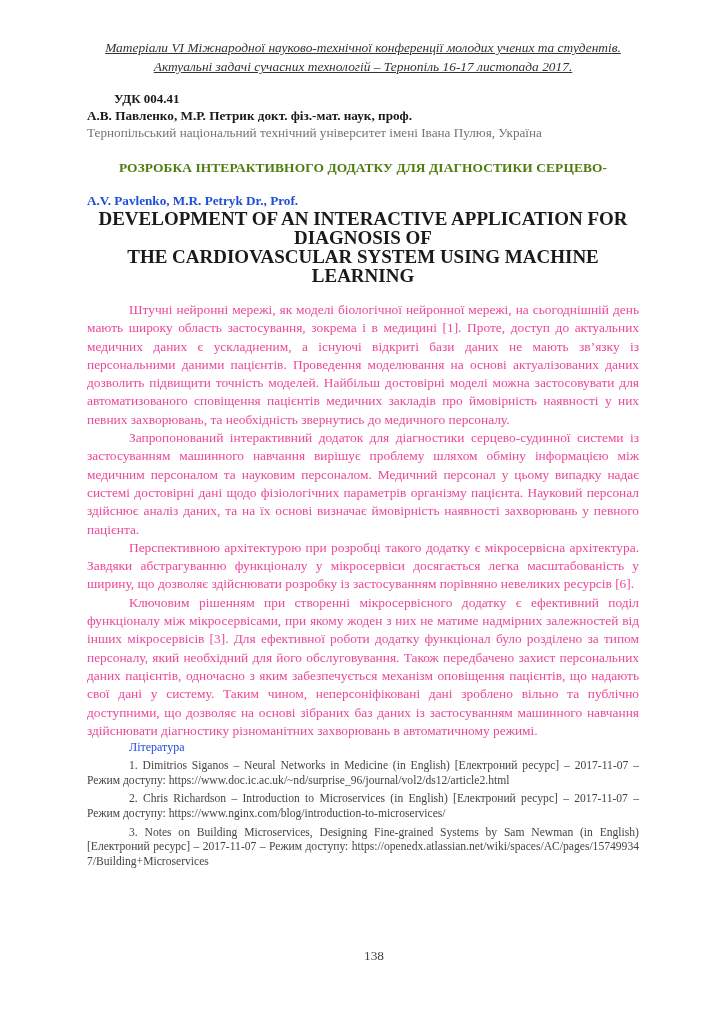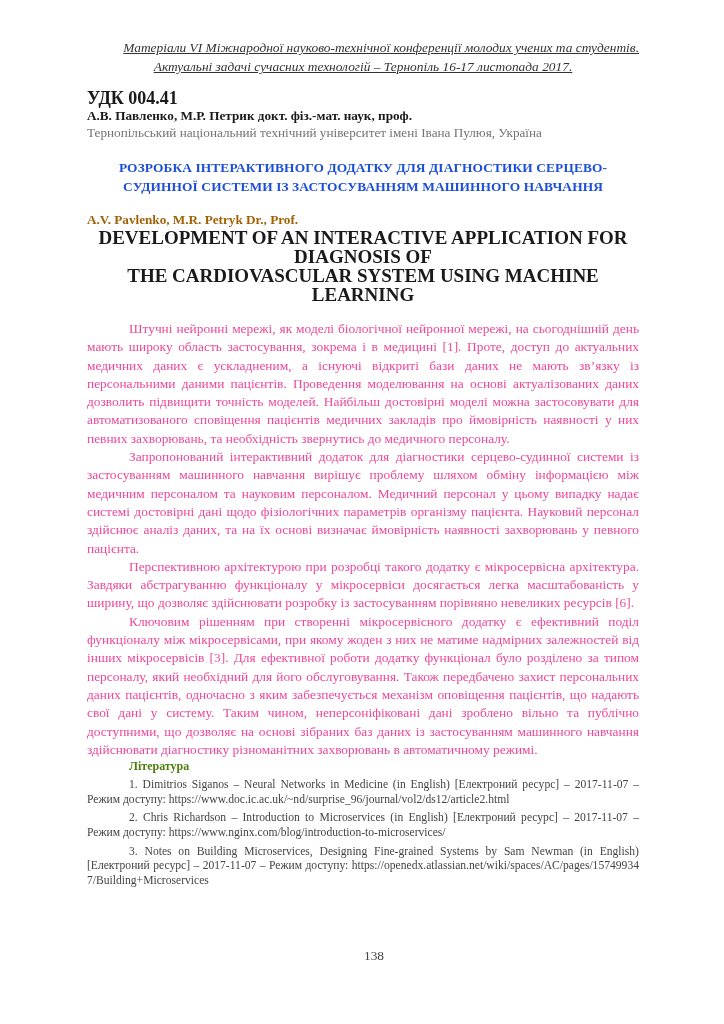--- a/index.html
+++ b/index.html
@@ -6,40 +6,40 @@
   body {
     width: 724px; height: 1024px; position: relative; overflow: hidden;
     font-family: "Liberation Serif", "DejaVu Serif", serif;
     color: #2a2a2a;
   }
   .page { position: absolute; left: 87px; top: 38px; width: 552px; }
   .hdr {
     font-style: italic; font-size: 13.4px; line-height: 19px;
     text-decoration: underline; color: #333;
   }
-  .hdr.l1 { text-align: right; }
+  .hdr.l1 { text-align: center; }
   .hdr.l2 { text-align: center; }
-  .udk { font-weight: bold; font-size: 18px; margin-top: 14px; line-height: 17px; color:#1a1a1a; }
+  .udk { font-weight: bold; font-size: 13px; margin-top: 14px; line-height: 17px; color:#1a1a1a;margin-left:27px; }
   .authors { font-weight: bold; font-size: 13.2px; line-height: 17px; color:#1a1a1a; }
   .affil { font-size: 13.2px; line-height: 17px; color:#737373; }
   .title-ua {
     font-weight: bold; font-size: 13.4px; line-height: 19px;
-    text-align: center; margin-top: 17px; letter-spacing: 0.1px; color:#1d4ed8;
+    text-align: center; margin-top: 17px; letter-spacing: 0.1px; color:#4d7c0f;
   }
-  .authors-en { font-weight: bold; font-size: 13.2px; line-height: 17px; margin-top: 15px; color:#a16207; }
+  .authors-en { font-weight: bold; font-size: 13.2px; line-height: 17px; margin-top: 15px; color:#1d4ed8; }
   .title-en {
     font-weight: bold; font-size: 19px; line-height: 19px;
     text-align: center; color:#1a1a1a;
   }
   .body { margin-top: 16px; }
   .para {
     font-size: 13.4px; line-height: 18.3px; text-align: justify;
     text-indent: 42px; margin: 0; color: #ec4899;
   }
-  .lit-title { font-weight: bold; font-size: 12px; line-height: 15px; text-indent: 42px; color:#4d7c0f; }
+  .lit-title { font-weight: normal; font-size: 12px; line-height: 15px; text-indent: 42px; color:#1d4ed8; }
   .ref {
     font-size: 11.6px; line-height: 14.6px; text-align: justify;
     text-indent: 42px; margin: 4px 0 2px 0; color:#444;
     text-align-last: left;
   }
   .ref .url { word-break: break-all; }
   .pagenum {
     position: absolute; top: 948px; left: 12px; width: 724px;
     text-align: center; font-size: 13.4px; color: #444;
   }
@@ -50,21 +50,20 @@
 <div class="page">
   <div class="hdr l1">Матеріали VI Міжнародної науково-технічної конференції молодих учених та студентів.</div>
   <div class="hdr l2">Актуальні задачі сучасних технологій – Тернопіль 16-17 листопада 2017.</div>
 
   <div class="udk">УДК 004.41</div>
   <div class="authors">А.В. Павленко, М.Р. Петрик докт. фіз.-мат. наук, проф.</div>
   <div class="affil">Тернопільський національний технічний університет імені Івана Пулюя, Україна</div>
 
   <div class="title-ua">
     <div>РОЗРОБКА ІНТЕРАКТИВНОГО ДОДАТКУ ДЛЯ ДІАГНОСТИКИ СЕРЦЕВО-</div>
-    <div>СУДИННОЇ СИСТЕМИ ІЗ ЗАСТОСУВАННЯМ МАШИННОГО НАВЧАННЯ</div>
   </div>
 
   <div class="authors-en">A.V. Pavlenko, M.R. Petryk Dr., Prof.</div>
   <div class="title-en">
     <div>DEVELOPMENT OF AN INTERACTIVE APPLICATION FOR DIAGNOSIS OF</div>
     <div>THE CARDIOVASCULAR SYSTEM USING MACHINE LEARNING</div>
   </div>
 
   <div class="body">
     <p class="para">Штучні нейронні мережі, як моделі біологічної нейронної мережі, на сьогоднішній день мають широку область застосування, зокрема і в медицині [1]. Проте, доступ до актуальних медичних даних є ускладненим, а існуючі відкриті бази даних не мають зв’язку із персональними даними пацієнтів. Проведення моделювання на основі актуалізованих даних дозволить підвищити точність моделей. Найбільш достовірні моделі можна застосовувати для автоматизованого сповіщення пацієнтів медичних закладів про ймовірність наявності у них певних захворювань, та необхідність звернутись до медичного персоналу.</p>

